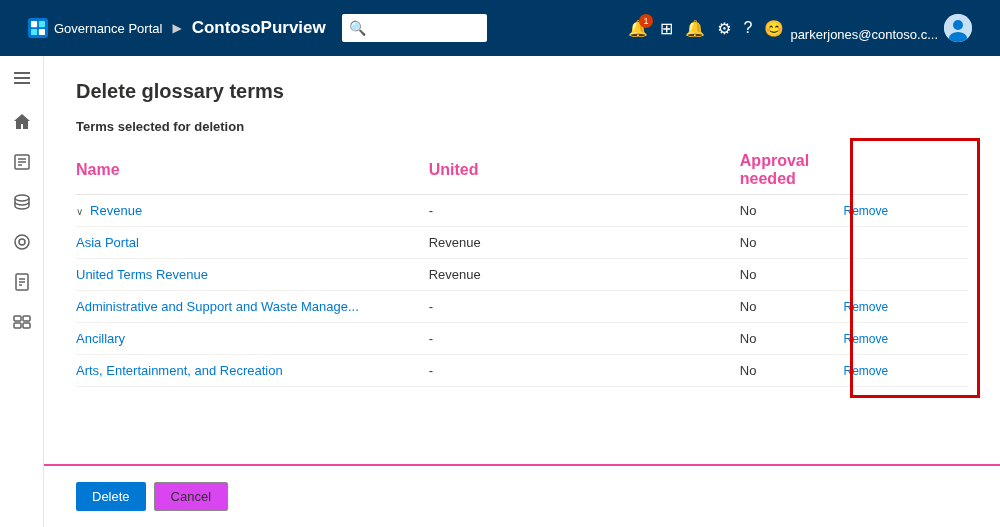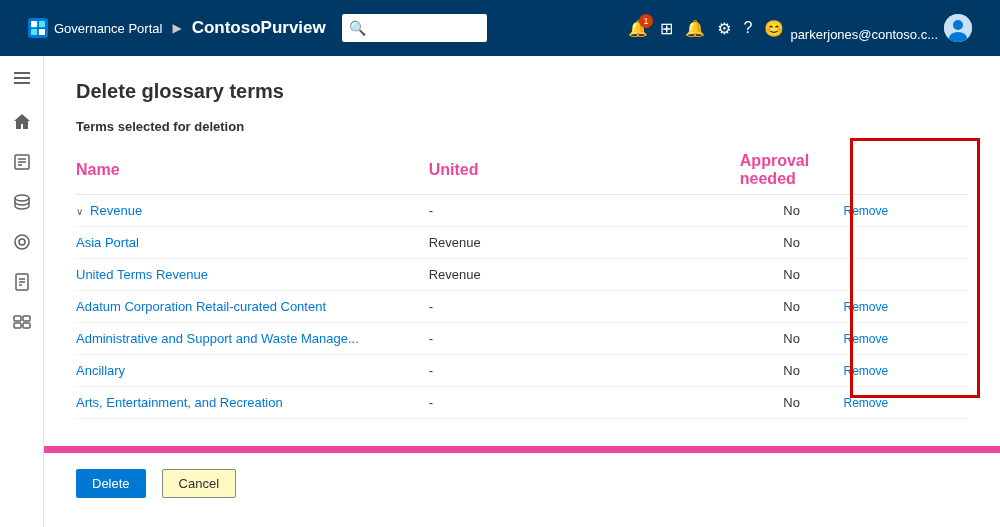--- a/index.html
+++ b/index.html
@@ -139,21 +139,21 @@
       border-bottom: 1px solid #e5e5e5;
     }
     .terms-table td {
       padding: 8px 0;
       font-size: 13px;
       border-bottom: 1px solid #f3f2f1;
       vertical-align: middle;
     }
     .col-name { width: 340px; }
     .col-parent { width: 300px; }
-    .col-approval { width: 100px; text-align: center; }
+    .col-approval { width: 100px; }
     .col-action { width: 120px; position: relative; }
 
     .link-text { color: #0078d4; cursor: pointer; }
     .remove-btn { color: #0078d4; cursor: pointer; background: none; border: none; font-size: 12px; padding: 0; }
 
     .chevron-icon { color: #605e5c; font-size: 10px; margin-right: 4px; }
     .indent { padding-left: 24px; }
 
     
     .highlight-box {
@@ -163,36 +163,36 @@
       width: 130px;
       height: 260px;
       border: 3px solid #d00000;
       pointer-events: none;
       z-index: 10;
     }
 
     
     .footer {
       display: flex;
-      gap: 16px;
+      gap: 8px;
       padding: 16px 32px;
-      border-top: 7px solid #ec4899;
+      border-top: 2px solid #ec4899;
       background: #fff;
       position: absolute;
-      bottom: 13px;
+      bottom: 0;
       left: 44px;
       right: 0;
     }
     .btn-delete {
       background: #0078d4; color: #fff; border: none;
       padding: 6px 16px; font-size: 13px; cursor: pointer; border-radius: 2px;
       font-family: inherit;
     }
     .btn-cancel {
-      background: #fef9c3; color: #323130; border: 1px solid #8a8886;
+      background: #d946ef; color: #323130; border: 1px solid #8a8886;
       padding: 6px 16px; font-size: 13px; cursor: pointer; border-radius: 2px;
       font-family: inherit;
     }
 
     .table-wrapper { position: relative; }
   </style>
 </head>
 <body>
 
 <div class="topbar">
@@ -318,26 +318,20 @@
               <td class="col-approval">No</td>
               <td class="col-action"></td>
             </tr>
             <tr>
               <td class="col-name indent"><span class="link-text">United Terms Revenue</span></td>
               <td class="col-parent">Revenue</td>
               <td class="col-approval">No</td>
               <td class="col-action"></td>
             </tr>
             <tr>
-              <td class="col-name"><span class="link-text">Adatum Corporation Retail-curated Content</span></td>
-              <td class="col-parent">-</td>
-              <td class="col-approval">No</td>
-              <td class="col-action"><button class="remove-btn">Remove</button></td>
-            </tr>
-            <tr>
               <td class="col-name"><span class="link-text">Administrative and Support and Waste Manage...</span></td>
               <td class="col-parent">-</td>
               <td class="col-approval">No</td>
               <td class="col-action"><button class="remove-btn">Remove</button></td>
             </tr>
             <tr>
               <td class="col-name"><span class="link-text">Ancillary</span></td>
               <td class="col-parent">-</td>
               <td class="col-approval">No</td>
               <td class="col-action"><button class="remove-btn">Remove</button></td>

